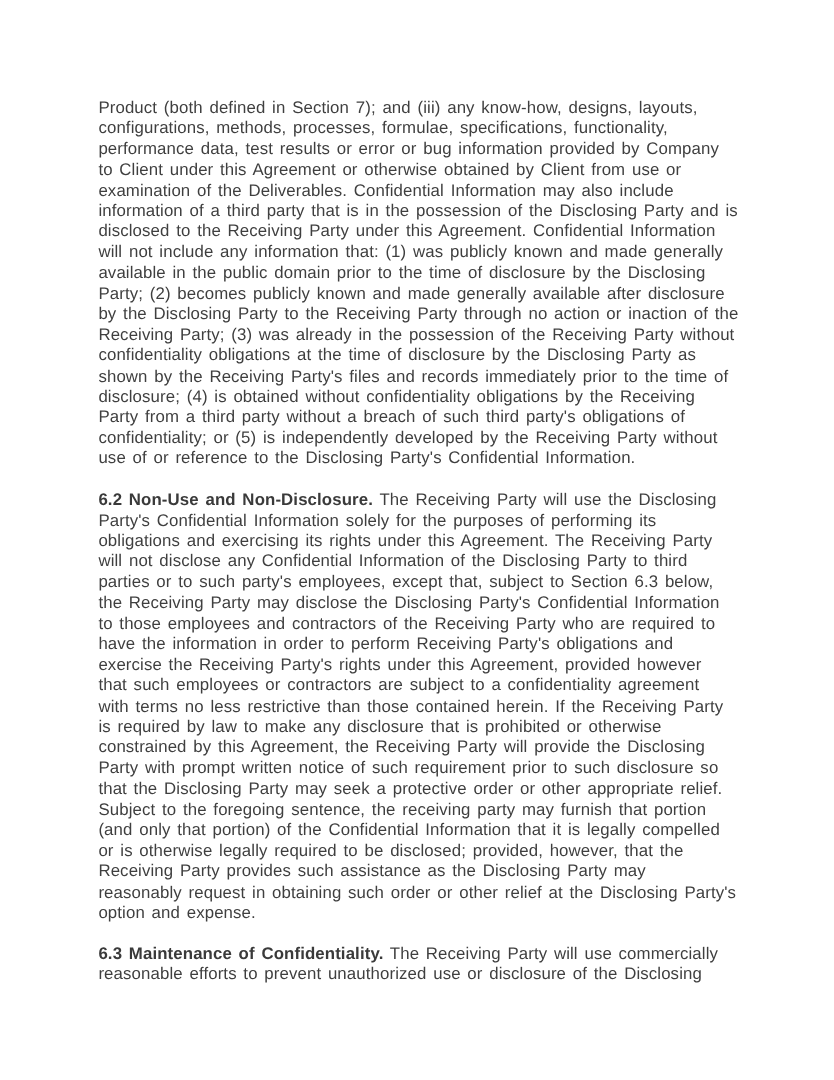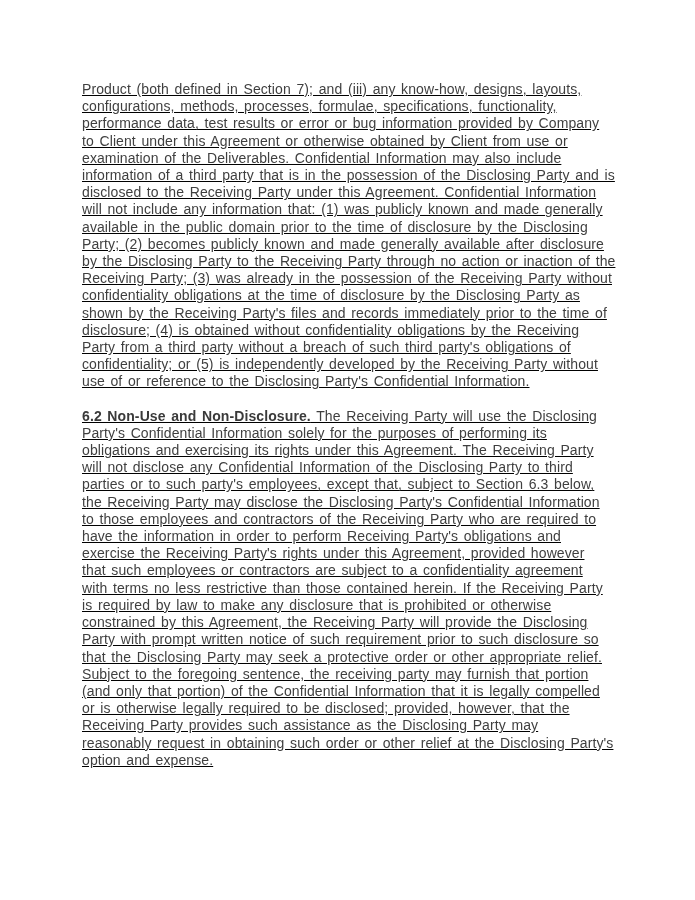--- a/index.html
+++ b/index.html
@@ -9,21 +9,20 @@
   }
   .page {
     position: relative;
     width: 695px;
     height: 900px;
     background: #ffffff;
     overflow: hidden;
     box-sizing: border-box;
     padding: 81px 72px 16px 82px;
     font-family: "Liberation Sans", sans-serif;
-    text-decoration: underline;
   }
   .para {
     margin: 0 0 17px 0;
     width: 541px;
     font-size: 14px;
     line-height: 17.2px;
     color: #3f3f3f;
     letter-spacing: 0.1px;
     word-spacing: 1.6px;
     white-space: pre-line; 
@@ -71,13 +70,15 @@
 is required by law to make any disclosure that is prohibited or otherwise
 constrained by this Agreement, the Receiving Party will provide the Disclosing
 Party with prompt written notice of such requirement prior to such disclosure so
 that the Disclosing Party may seek a protective order or other appropriate relief.
 Subject to the foregoing sentence, the receiving party may furnish that portion
 (and only that portion) of the Confidential Information that it is legally compelled
 or is otherwise legally required to be disclosed; provided, however, that the
 Receiving Party provides such assistance as the Disclosing Party may
 reasonably request in obtaining such order or other relief at the Disclosing Party's
 option and expense.</span></p>
+  <p class="para"><b class="section-heading">6.3 Maintenance of Confidentiality.</b><span> The Receiving Party will use commercially
+reasonable efforts to prevent unauthorized use or disclosure of the Disclosing</span></p>
 </div>
 
 </body></html>

